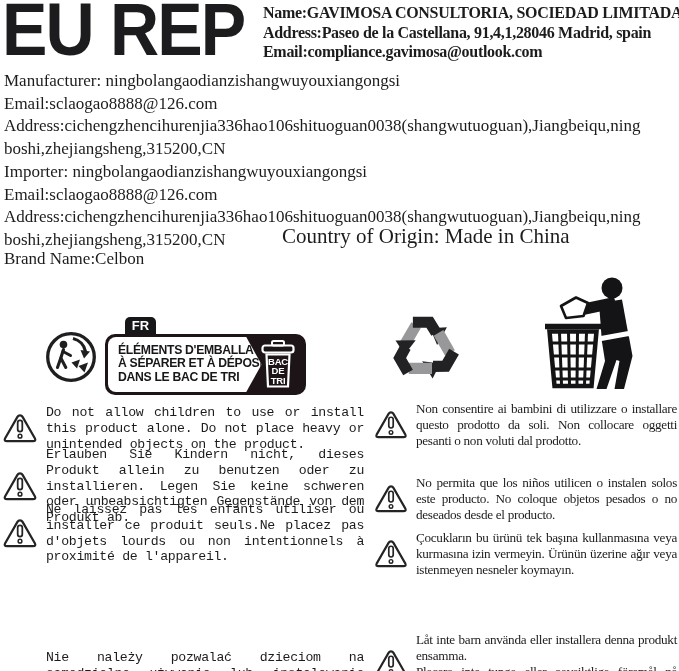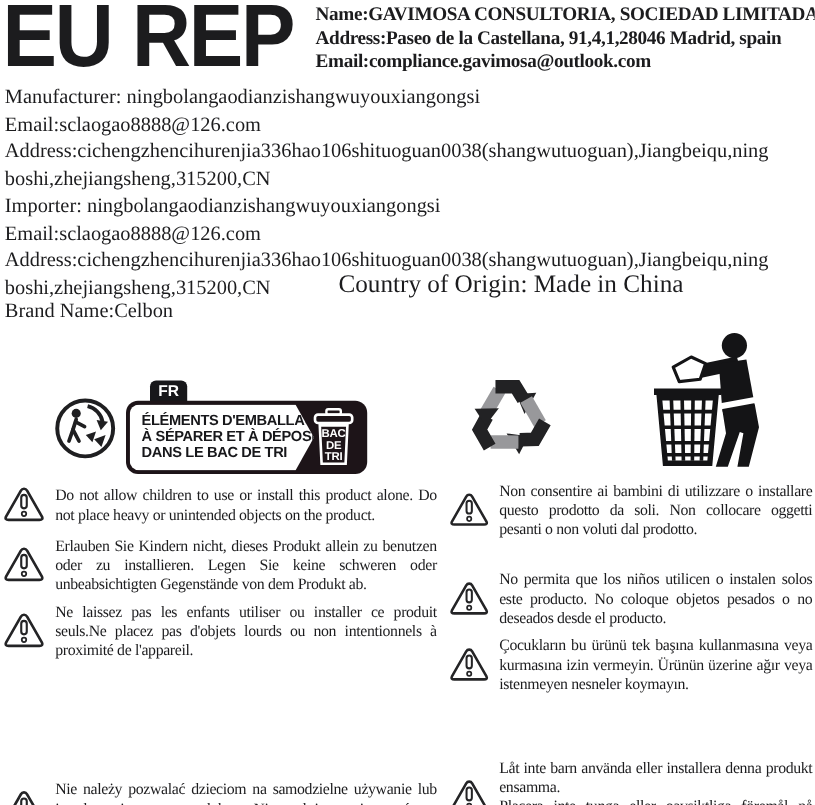--- a/index.html
+++ b/index.html
@@ -33,21 +33,21 @@
   .bin-svg{position:absolute;right:8px;top:6px;}
   .bin-svg text{font-family:"Liberation Sans",sans-serif;font-weight:bold;font-size:9.5px;
                 fill:#fff;letter-spacing:-.2px;}
 
   
   .warn{position:absolute;display:flex;align-items:center;gap:8px;}
   .warn .txt{font-size:13.2px;line-height:15.8px;letter-spacing:-.3px;text-align:justify;
              text-justify:inter-word;white-space:pre-line;}
   .warn-icon{flex:0 0 auto;}
   .col-left{left:2px;width:364px;}
-  .col-left .txt{width:318px;}
+  .col-left .txt{width:318px;font-family:Liberation Mono, monospace;}
   .col-right{left:374px;width:303px;}
   .col-right .txt{width:262px;}
 
   .hidden-defs{position:absolute;width:0;height:0;overflow:hidden;}
 </style>
 </head>
 <body>
 
 <svg class="hidden-defs" aria-hidden="true">
   <symbol id="warnTri" viewBox="0 0 40 35">

